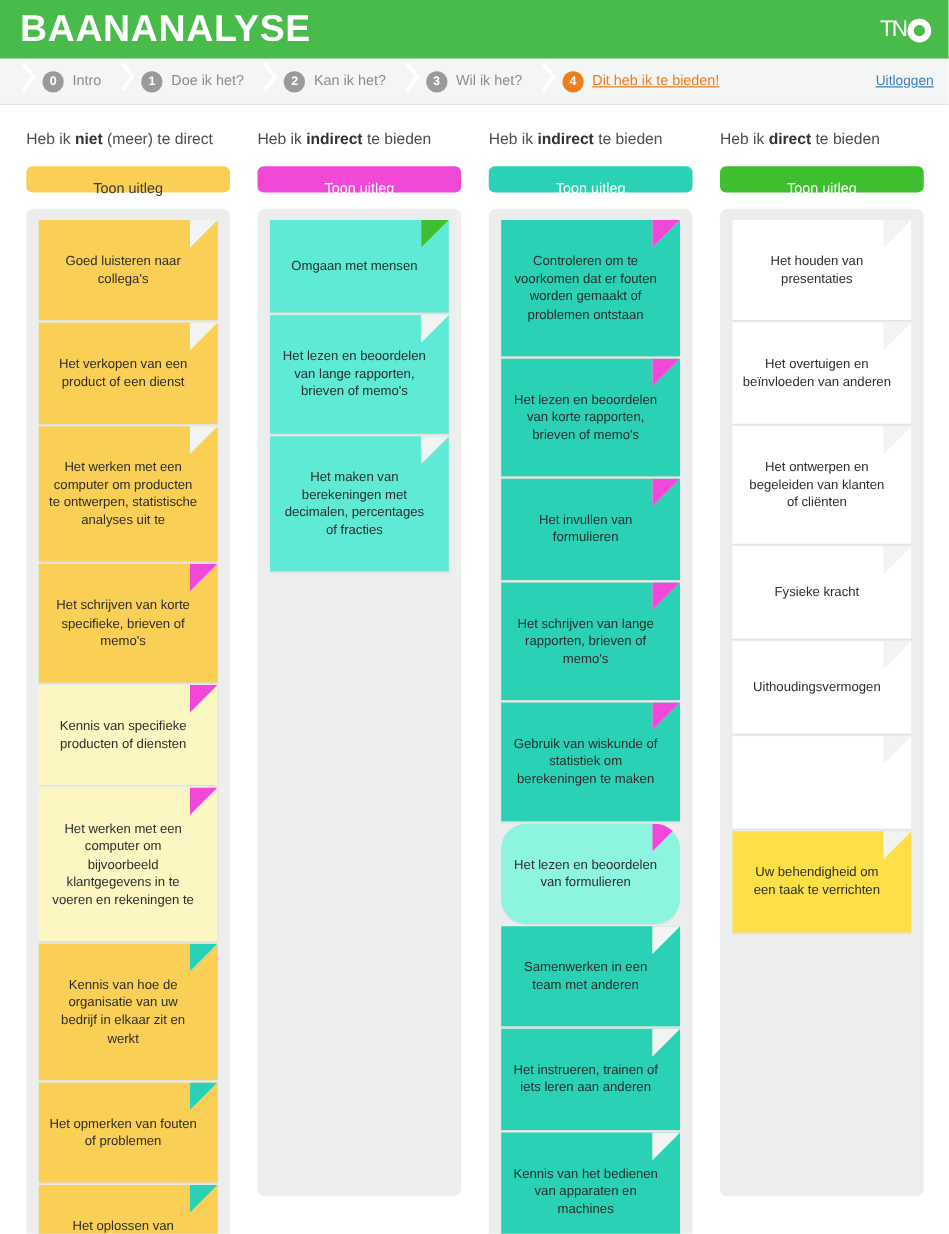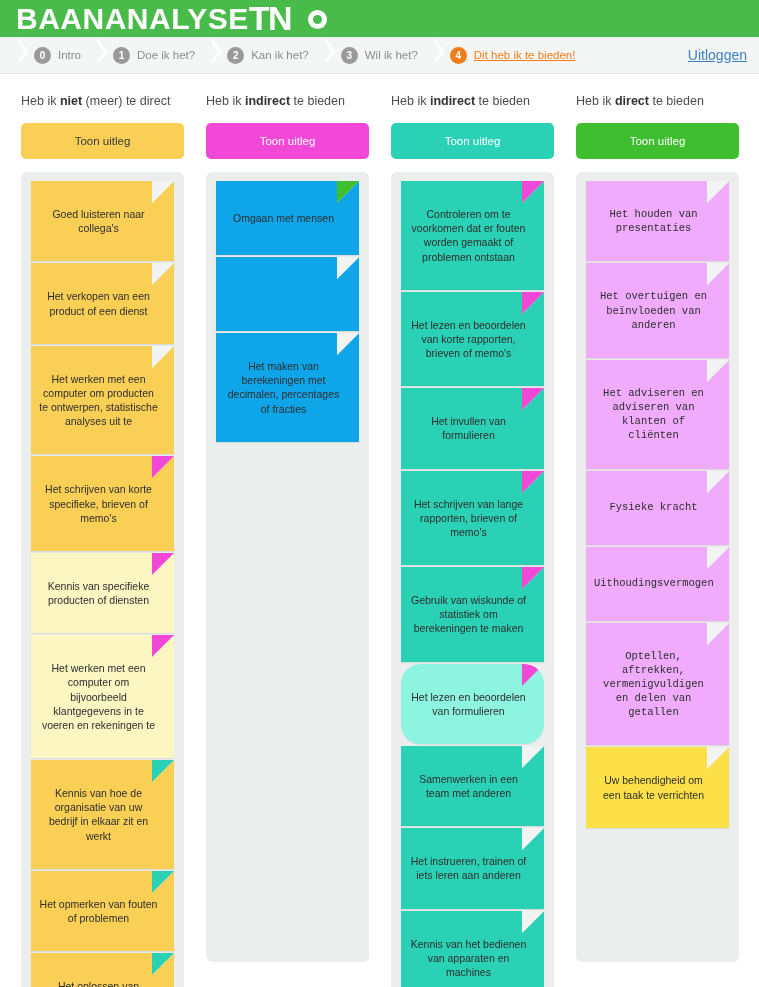--- a/index.html
+++ b/index.html
@@ -5,42 +5,42 @@
   * { box-sizing: border-box; margin: 0; padding: 0; }
   html, body {
     width: 759px; height: 987px;
     background: #ffffff;
     font-family: "Liberation Sans", sans-serif;
     overflow: hidden;
   }
 
   
   .header {
-    height: 37px;
+    height: 47px;
     background: #4cb944;
     background: #49bb4a;
     display: flex;
     align-items: center;
+    justify-content: space-between;
     padding: 0 14px 0 16px;
   }
   .app-title {
     color: #ffffff;
     font-size: 30px;
     font-weight: bold;
     letter-spacing: 0.5px;
     line-height: 1;
   }
   .tno-logo {
     color: #ffffff;
-    font-size: 34px;
-    font-weight: bold;
+    font-size: 18px;
+    font-weight: normal;
     letter-spacing: -1.5px;
     display: flex;
     align-items: center;
-    gap: 16px;
   }
   .tno-logo .o-glyph {
     display: inline-block;
     width: 19px; height: 19px;
     border-radius: 50%;
     background: #ffffff;
     position: relative;
     margin-left: 1px;
     top: 1px;
   }
@@ -98,21 +98,21 @@
   .step-label {
     margin-left: 7px;
     font-size: 11.5px;
     color: #8c8c8c;
   }
   .step.active .step-num { background: #f07d1b; }
   .step.active .step-label { color: #f07d1b; text-decoration: underline; }
   .logout {
     position: absolute;
     right: 12px;
-    font-size: 14px;
+    font-size: 11px;
     color: #3b7fc4;
     text-decoration: underline;
   }
 
   
   .board {
     display: flex;
     padding: 0 10px;
     gap: 0;
   }
@@ -126,21 +126,21 @@
     color: #4d4d4d;
     margin-top: 20px;
     margin-bottom: 15px;
     white-space: nowrap;
   }
   .col-title b { font-weight: bold; color: #333; text-align: right; }
 
   .toon-btn {
     display: block;
     width: 100%;
-    height: 36px;
+    height: 21px;
     border: none;
     border-radius: 5px;
     color: #ffffff;
     font-size: 11.5px;
     font-family: "Liberation Sans", sans-serif;
     cursor: pointer;
     line-height: 36px;
     text-align: center;
     padding: 0;
   }
@@ -170,24 +170,24 @@
     font-size: 10.5px;
     line-height: 1.35;
     color: #2e2e2e;
     overflow: hidden;
     box-shadow: 0 1px 1px rgba(0,0,0,0.07);
   }
   .card .card-text { display: block; width: 100%; }
 
   .card.yellow  { background: #facf55; }
   .card.yellow-l{ background: #fbf6c2; }
-  .card.pink    { background: #0ea5e9; }
+  .card.pink    { background: #5eead4; }
   .card.teal    { background: #2bd1b4; }
   .card.teal-l  { background: #8df4e0; border-radius: 20px; }
-  .card.green   { background: #f0abfc; font-family: Liberation Mono, monospace; }
+  .card.green   { background: #ffffff; }
   .card.green-l { background: #fde047; }
 
   
   .fold {
     position: absolute;
     top: 0; right: 0;
     width: 0; height: 0;
     border-style: solid;
     border-width: 0 0 22px 22px;
     border-color: transparent transparent transparent transparent;
@@ -303,20 +303,21 @@
       <button class="toon-btn c1">Toon uitleg</button>
       <div class="col-drop">
         <div class="card pink">
           <span class="fold-bg"></span>
           <span class="fold f-green"></span>
           <span class="card-text">Omgaan met mensen</span>
         </div>
         <div class="card pink">
           <span class="fold-bg"></span>
           <span class="fold f-white"></span>
+          <span class="card-text">Het lezen en beoordelen van lange rapporten, brieven of memo's</span>
         </div>
         <div class="card pink">
           <span class="fold-bg"></span>
           <span class="fold f-white"></span>
           <span class="card-text">Het maken van berekeningen met decimalen, percentages of fracties</span>
         </div>
       </div>
     </div>
     <div class="col">
       <div class="col-title"><span>Heb ik </span><b>indirect</b><span> te bieden</span></div>
@@ -379,36 +380,35 @@
           <span class="card-text">Het houden van presentaties</span>
         </div>
         <div class="card green">
           <span class="fold-bg"></span>
           <span class="fold f-white"></span>
           <span class="card-text">Het overtuigen en beïnvloeden van anderen</span>
         </div>
         <div class="card green">
           <span class="fold-bg"></span>
           <span class="fold f-white"></span>
-          <span class="card-text">Het adviseren en adviseren van klanten of cliënten</span>
+          <span class="card-text">Het ontwerpen en begeleiden van klanten of cliënten</span>
         </div>
         <div class="card green">
           <span class="fold-bg"></span>
           <span class="fold f-white"></span>
           <span class="card-text">Fysieke kracht</span>
         </div>
         <div class="card green">
           <span class="fold-bg"></span>
           <span class="fold f-white"></span>
           <span class="card-text">Uithoudingsvermogen</span>
         </div>
         <div class="card green">
           <span class="fold-bg"></span>
           <span class="fold f-white"></span>
-          <span class="card-text">Optellen, aftrekken, vermenigvuldigen en delen van getallen</span>
         </div>
         <div class="card green-l">
           <span class="fold-bg"></span>
           <span class="fold f-white"></span>
           <span class="card-text">Uw behendigheid om een taak te verrichten</span>
         </div>
       </div>
     </div>
   </div>
 

